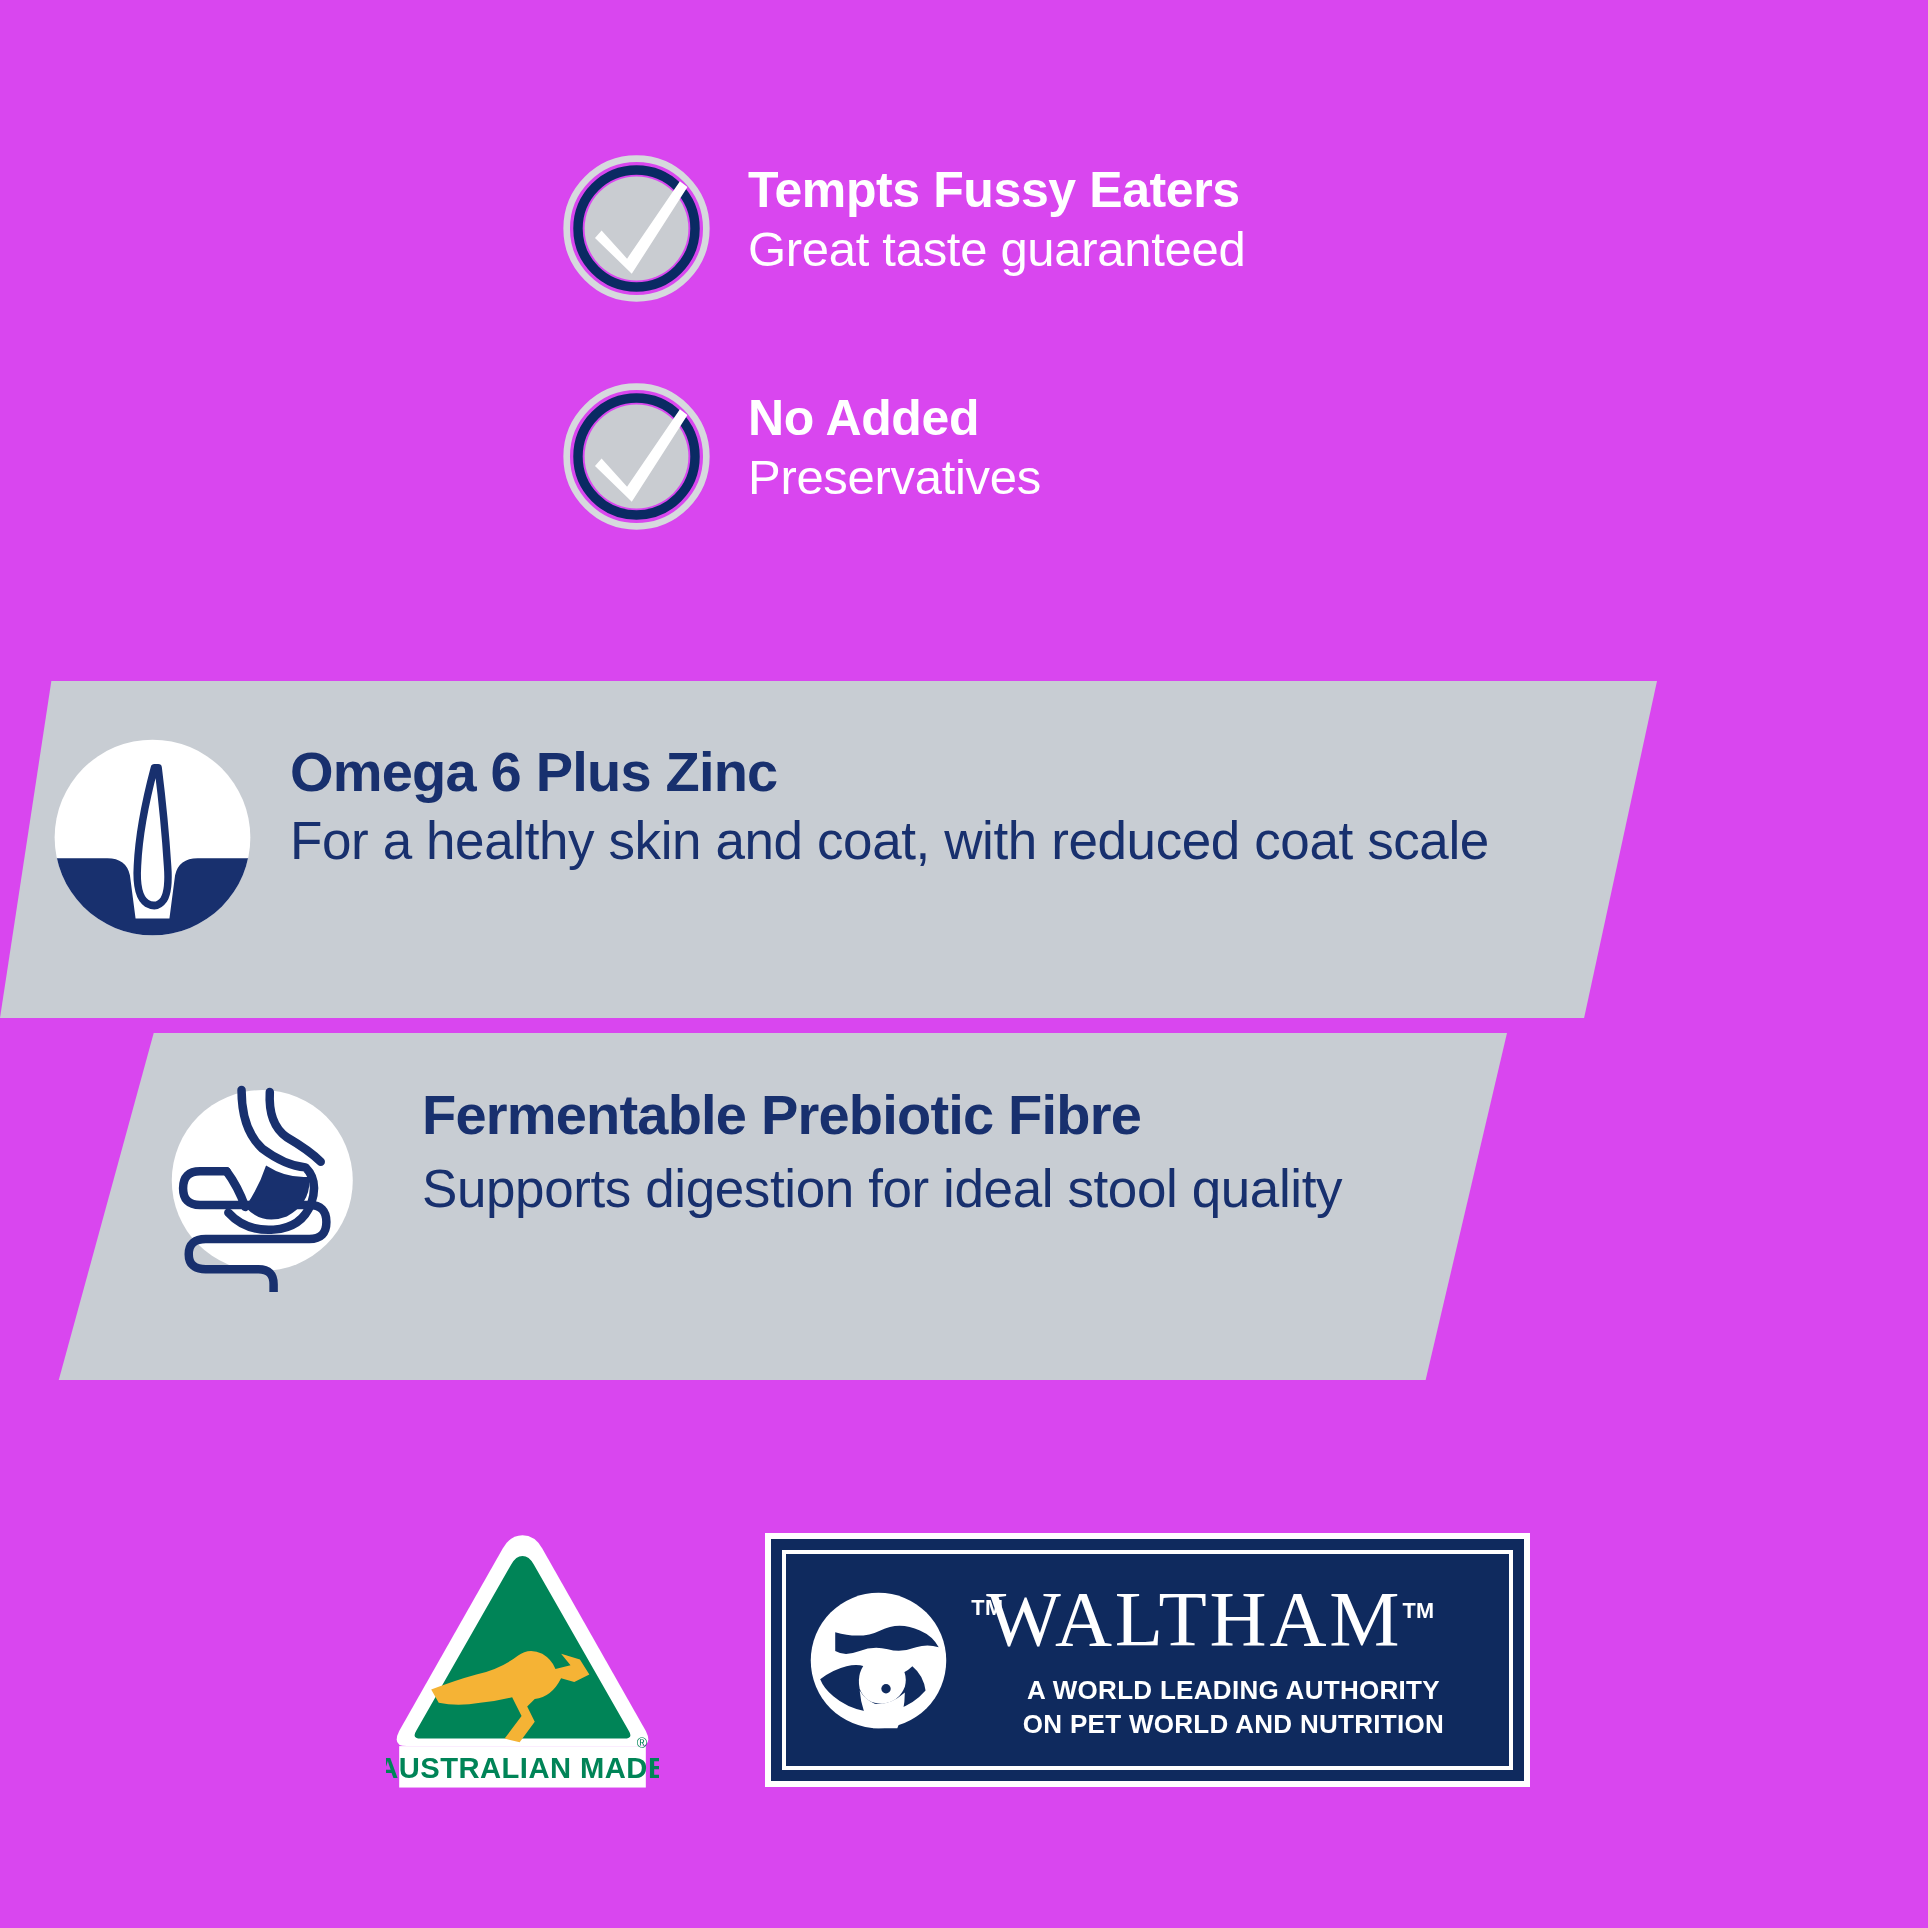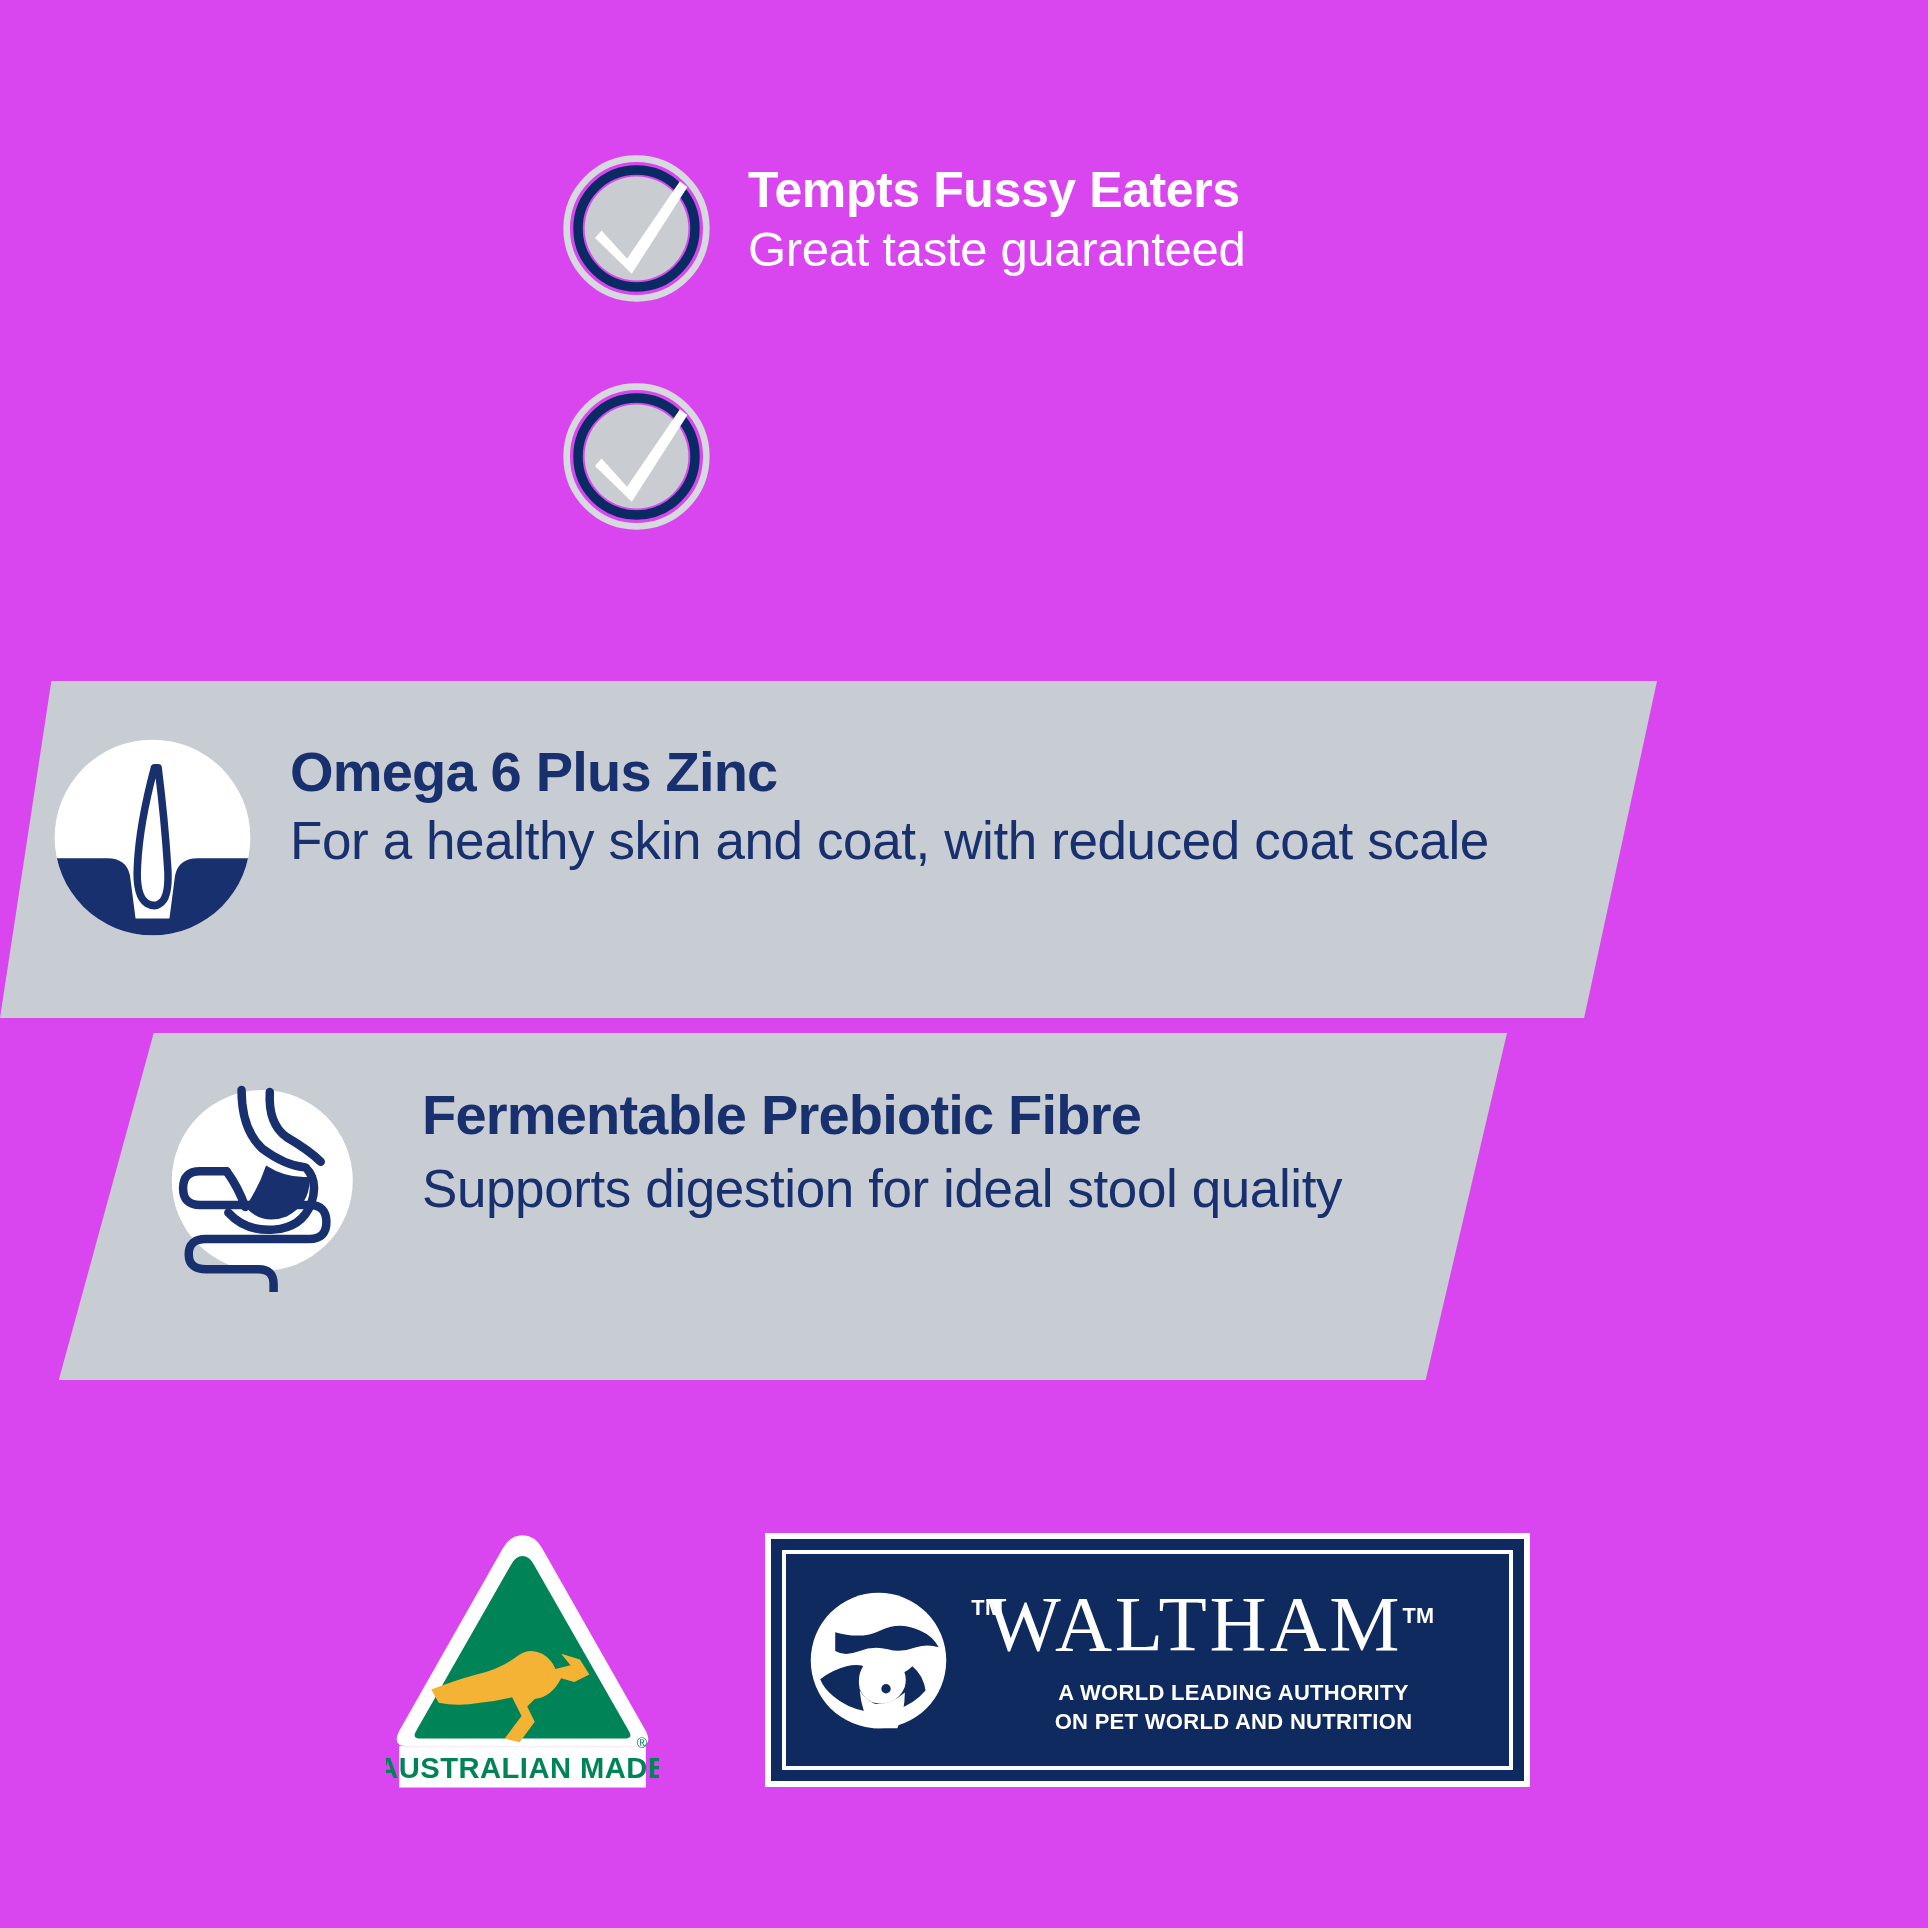--- a/index.html
+++ b/index.html
@@ -199,21 +199,21 @@
   }
   .waltham-name-tm {
     font-family: "Liberation Sans", sans-serif;
     font-size: 21.7px;
     font-weight: bold;
     vertical-align: super;
     letter-spacing: 0.5px;
   }
   .waltham-tag {
     color: #ffffff;
-    font-size: 22px;
+    font-size: 26px;
     font-weight: bold;
     letter-spacing: 0.3px;
     line-height: 1.32;
     text-align: center;
     margin-top: 15px;
     padding-right: 28px;
   }
 </style>
 </head>
 <body>
@@ -238,20 +238,24 @@
     </div>
 
     <div class="claim-row">
       <div class="claim-icon">
         <svg viewBox="0 0 160 160" xmlns="http://www.w3.org/2000/svg">
           <circle cx="80" cy="80" r="74" fill="none" stroke="#d6d9dd" stroke-width="7"></circle>
           <circle cx="80" cy="80" r="62" fill="none" stroke="#0a2a63" stroke-width="10"></circle>
           <circle cx="80" cy="80" r="55" fill="#c9ccd1"></circle>
           <path d="M 43 82 L 70 112 L 126 30 L 134 36 L 75 128 L 36 90 Z" fill="#ffffff"></path>
         </svg>
+      </div>
+      <div class="claim-text">
+        <div class="claim-title">No Added</div>
+        <div class="claim-sub">Preservatives</div>
       </div>
     </div>
 
   </div>
 
   <div class="banner banner-1"></div>
 
   <div class="banner-icon icon-hair">
     <svg viewBox="0 0 220 220" xmlns="http://www.w3.org/2000/svg">
       <circle cx="110" cy="110" r="104" fill="#ffffff"></circle>

